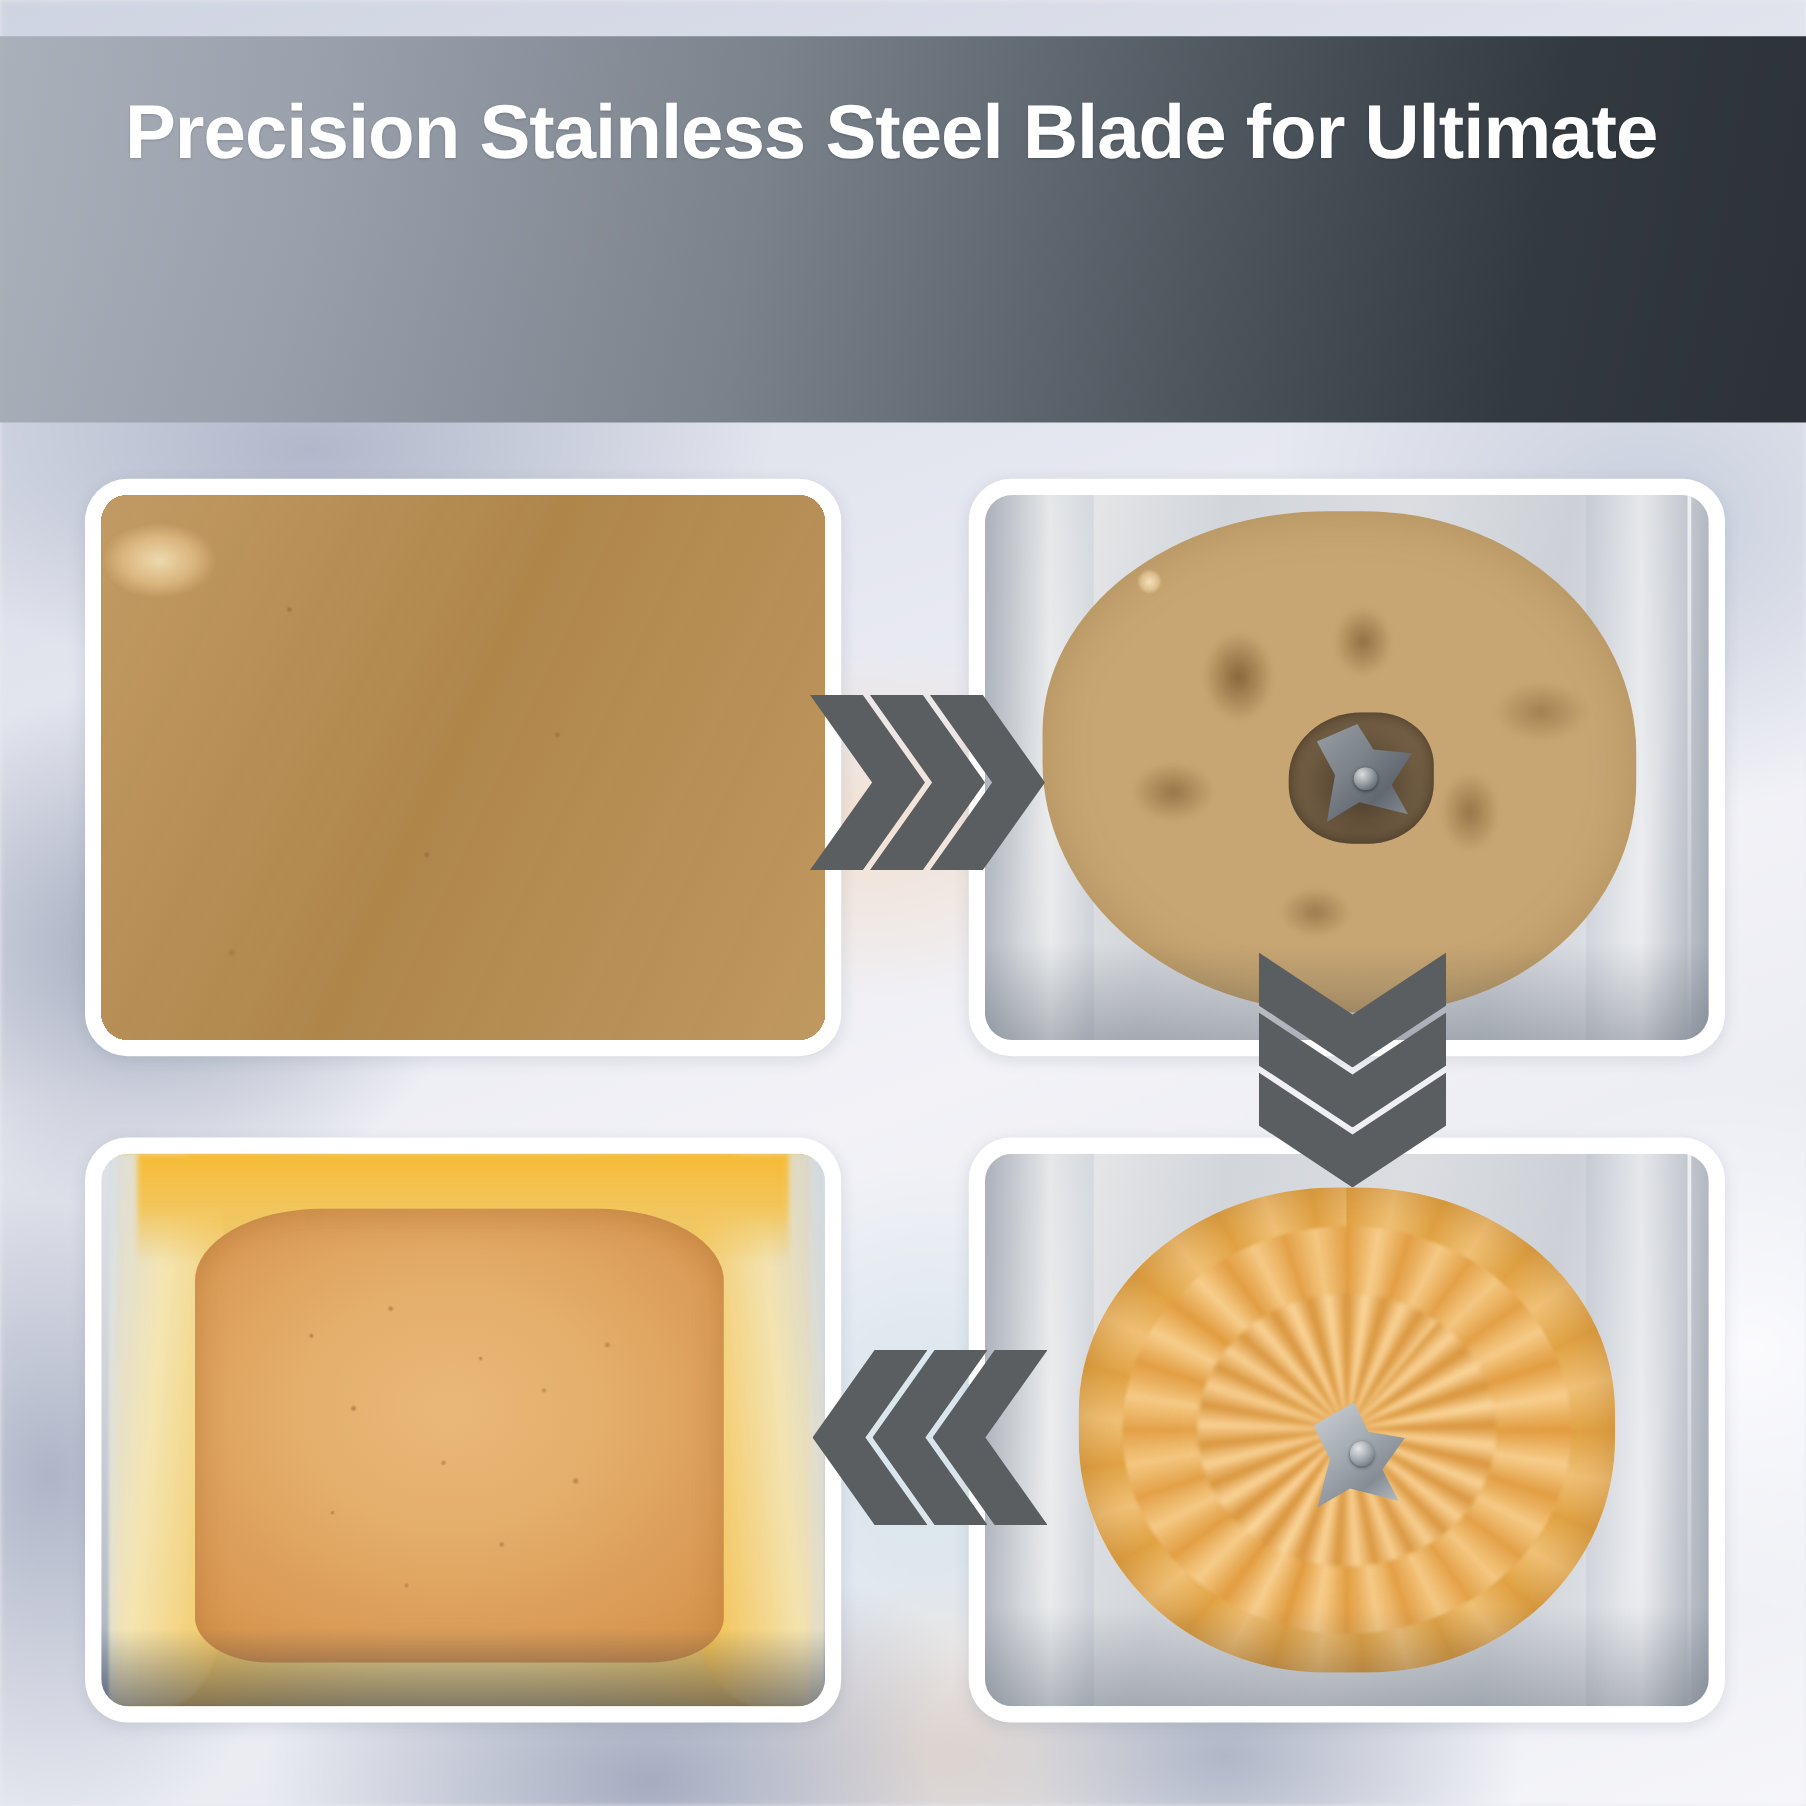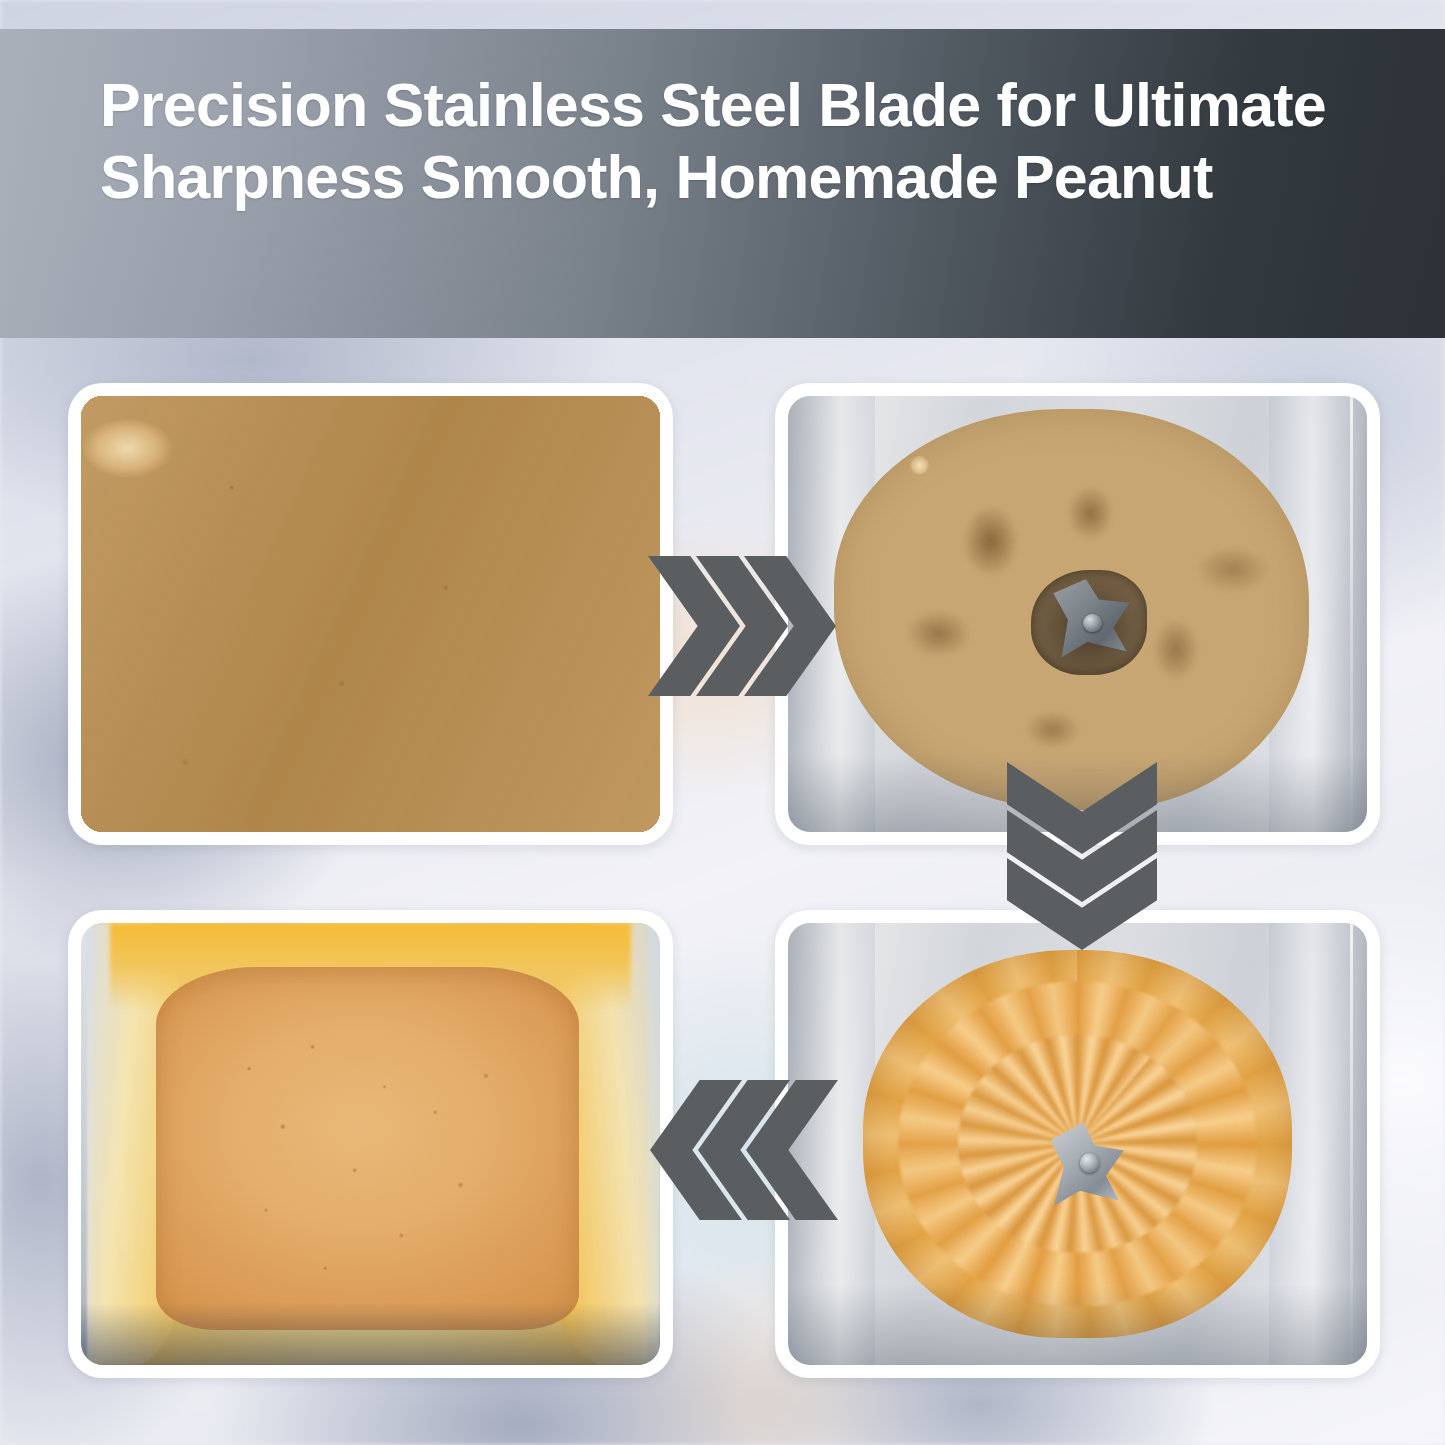--- a/index.html
+++ b/index.html
@@ -367,21 +367,20 @@
 </head>
 <body>
 
 <div id="infographic">
 
   <div class="backdrop"></div>
 
   <div class="banner">
     <div class="banner-text">
       <span class="ln">Precision Stainless Steel Blade for Ultimate</span>
-      <span class="ln">Sharpness Smooth, Homemade Peanut</span>
     </div>
   </div>
 
   <div class="panel" id="panel-peanuts">
     <div class="panel-inner">
       <div class="peanuts-bg"></div>
     </div>
   </div>
 
   <div class="panel" id="panel-crumbly">

